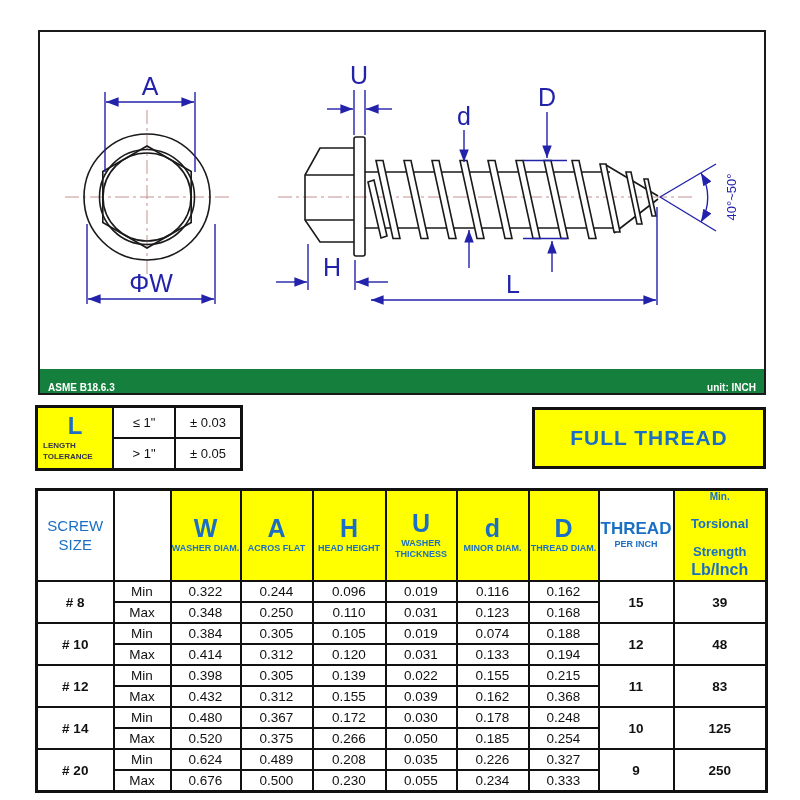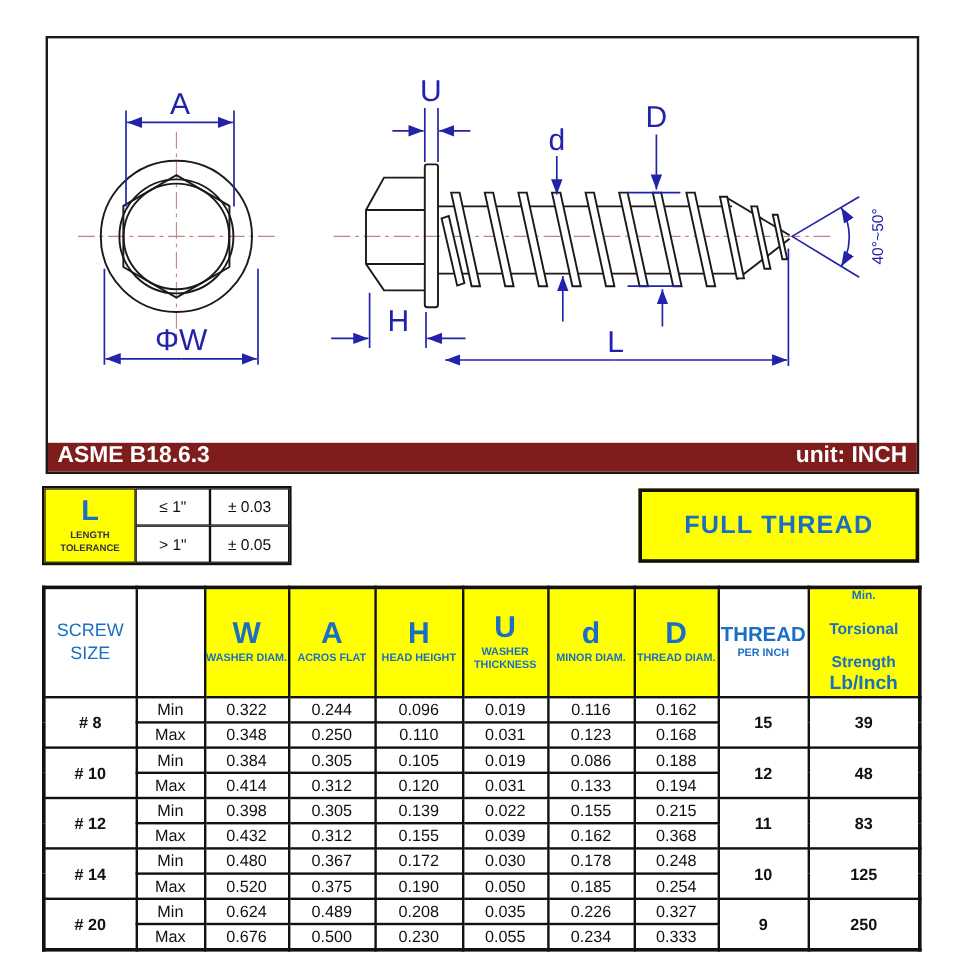--- a/index.html
+++ b/index.html
@@ -3,32 +3,32 @@
 <meta charset="utf-8">
 <style>
   html,body{margin:0;padding:0;background:#fff;}
   .canvas{position:relative;width:800px;height:800px;background:#fff;overflow:hidden;
           font-family:"Liberation Sans",sans-serif;color:#111;}
 
   
   .frame{position:absolute;left:38px;top:30px;width:724px;height:361px;
          border:2px solid #1a1a1a;display:flex;flex-direction:column;background:#fff;}
   .frame svg{display:block;flex:1;width:100%;height:337px;}
-  .titlebar{height:24px;background:#7f1d1d;color:#fff;display:flex;align-items:flex-start;
-            justify-content:space-between;padding:0 8px;font-size:19px;font-weight:bold;}
+  .titlebar{height:24px;background:#15803d;color:#fff;display:flex;align-items:flex-end;
+            justify-content:space-between;padding:0 8px;font-size:10px;font-weight:bold;}
 
   
   .tol{position:absolute;left:35px;top:405px;width:204px;height:62px;
        border:2.5px solid #111;display:grid;grid-template-columns:76px 62px 1fr;
        grid-template-rows:1fr 1fr;background:#fff;}
   .tol-cell{border:1px solid #111;display:flex;align-items:center;justify-content:center;
             font-size:13px;color:#111;}
   .tol-sym{grid-row:1/3;background:#ffff00;flex-direction:column;}
   .tol-sym .big{font-size:24px;font-weight:bold;color:#1a6fc4;line-height:1;}
-  .tol-sym .cap{font-size:8px;font-weight:bold;color:#33334d;text-align:center;width:64px;
+  .tol-sym .cap{font-size:8px;font-weight:bold;color:#33334d;text-align:left;width:64px;
                 margin-top:3px;line-height:1.3;}
 
   
   .badge{position:absolute;left:532px;top:407px;width:228px;height:56px;background:#ffff00;
          border:3px solid #111;display:flex;align-items:center;justify-content:center;
          font-size:21px;font-weight:bold;color:#1a6fc4;letter-spacing:1px;}
 
   
   table.spec{position:absolute;left:35px;top:488px;width:730px;border-collapse:collapse;
              table-layout:fixed;border:3px solid #111;background:#fff;}
@@ -250,21 +250,21 @@
         <td>0.168</td>
       </tr>
 
       <tr class="r-min">
         <td class="size" rowspan="2"># 10</td>
         <td class="mm">Min</td>
         <td>0.384</td>
         <td>0.305</td>
         <td>0.105</td>
         <td>0.019</td>
-        <td>0.086</td>
+        <td>0.074</td>
         <td>0.188</td>
         <td class="big" rowspan="2">12</td>
         <td class="big" rowspan="2">48</td>
       </tr>
       <tr class="r-max">
         <td class="mm">Max</td>
         <td>0.414</td>
         <td>0.312</td>
         <td>0.120</td>
         <td>0.031</td>
@@ -303,21 +303,21 @@
         <td>0.030</td>
         <td>0.178</td>
         <td>0.248</td>
         <td class="big" rowspan="2">10</td>
         <td class="big" rowspan="2">125</td>
       </tr>
       <tr class="r-max">
         <td class="mm">Max</td>
         <td>0.520</td>
         <td>0.375</td>
-        <td>0.190</td>
+        <td>0.266</td>
         <td>0.050</td>
         <td>0.185</td>
         <td>0.254</td>
       </tr>
 
       <tr class="r-min">
         <td class="size" rowspan="2"># 20</td>
         <td class="mm">Min</td>
         <td>0.624</td>
         <td>0.489</td>

